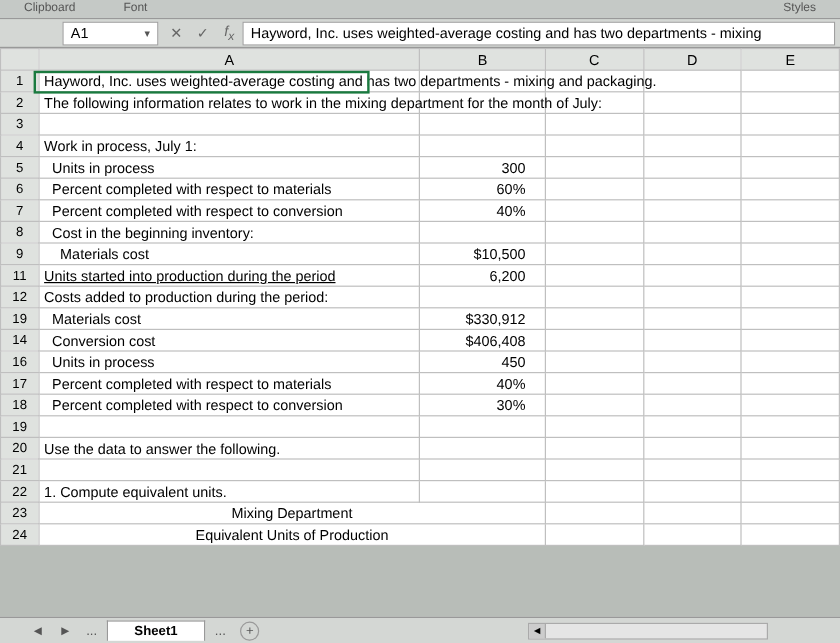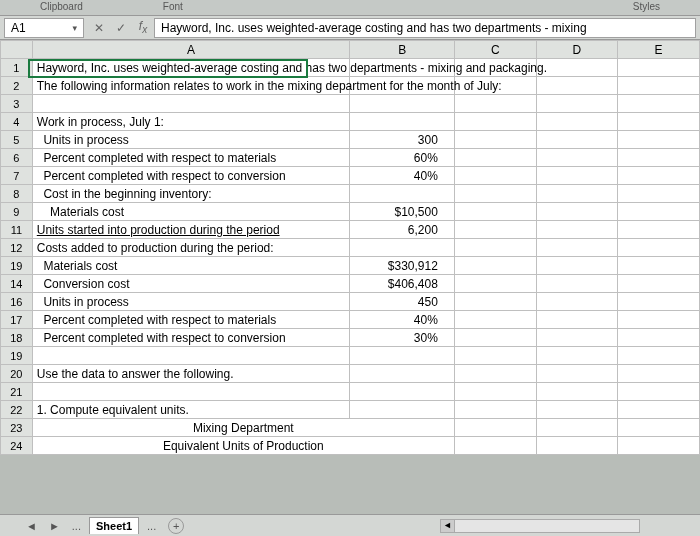--- a/index.html
+++ b/index.html
@@ -13,27 +13,28 @@
     color: #000;
   }
   .topstrip {
     height: 16px;
     background: #c5c9c6;
     border-bottom: 1px solid #999;
     display: flex;
     font-size: 10px;
     color: #555;
   }
-  .topstrip div { padding: 1px 40px; }
+  .topstrip div { padding: 1px 20px; }
   .formula-bar {
     display: flex;
     align-items: center;
     background: #d4d7d4;
     border-bottom: 1px solid #999;
     height: 24px;
+    padding-left: 48px;
   }
   .name-box {
     width: 80px;
     background: #fff;
     border: 1px solid #a0a0a0;
     margin: 1px 4px;
     padding: 2px 6px;
     display: flex;
     align-items: center;
     justify-content: space-between;
@@ -109,21 +110,21 @@
     display: flex;
     align-items: center;
     padding-left: 20px;
     font-size: 11px;
   }
   .nav-arrow { padding: 0 6px; color: #555; }
   .tab {
     background: #fff;
     border: 1px solid #999;
     border-bottom: none;
-    padding: 2px 6px;
+    padding: 2px 22px;
     margin: 0 2px;
     font-weight: bold;
   }
   .tab-add {
     border: 1px solid #999;
     border-radius: 50%;
     width: 16px; height: 16px;
     text-align: center;
     line-height: 14px;
     margin-left: 6px;

